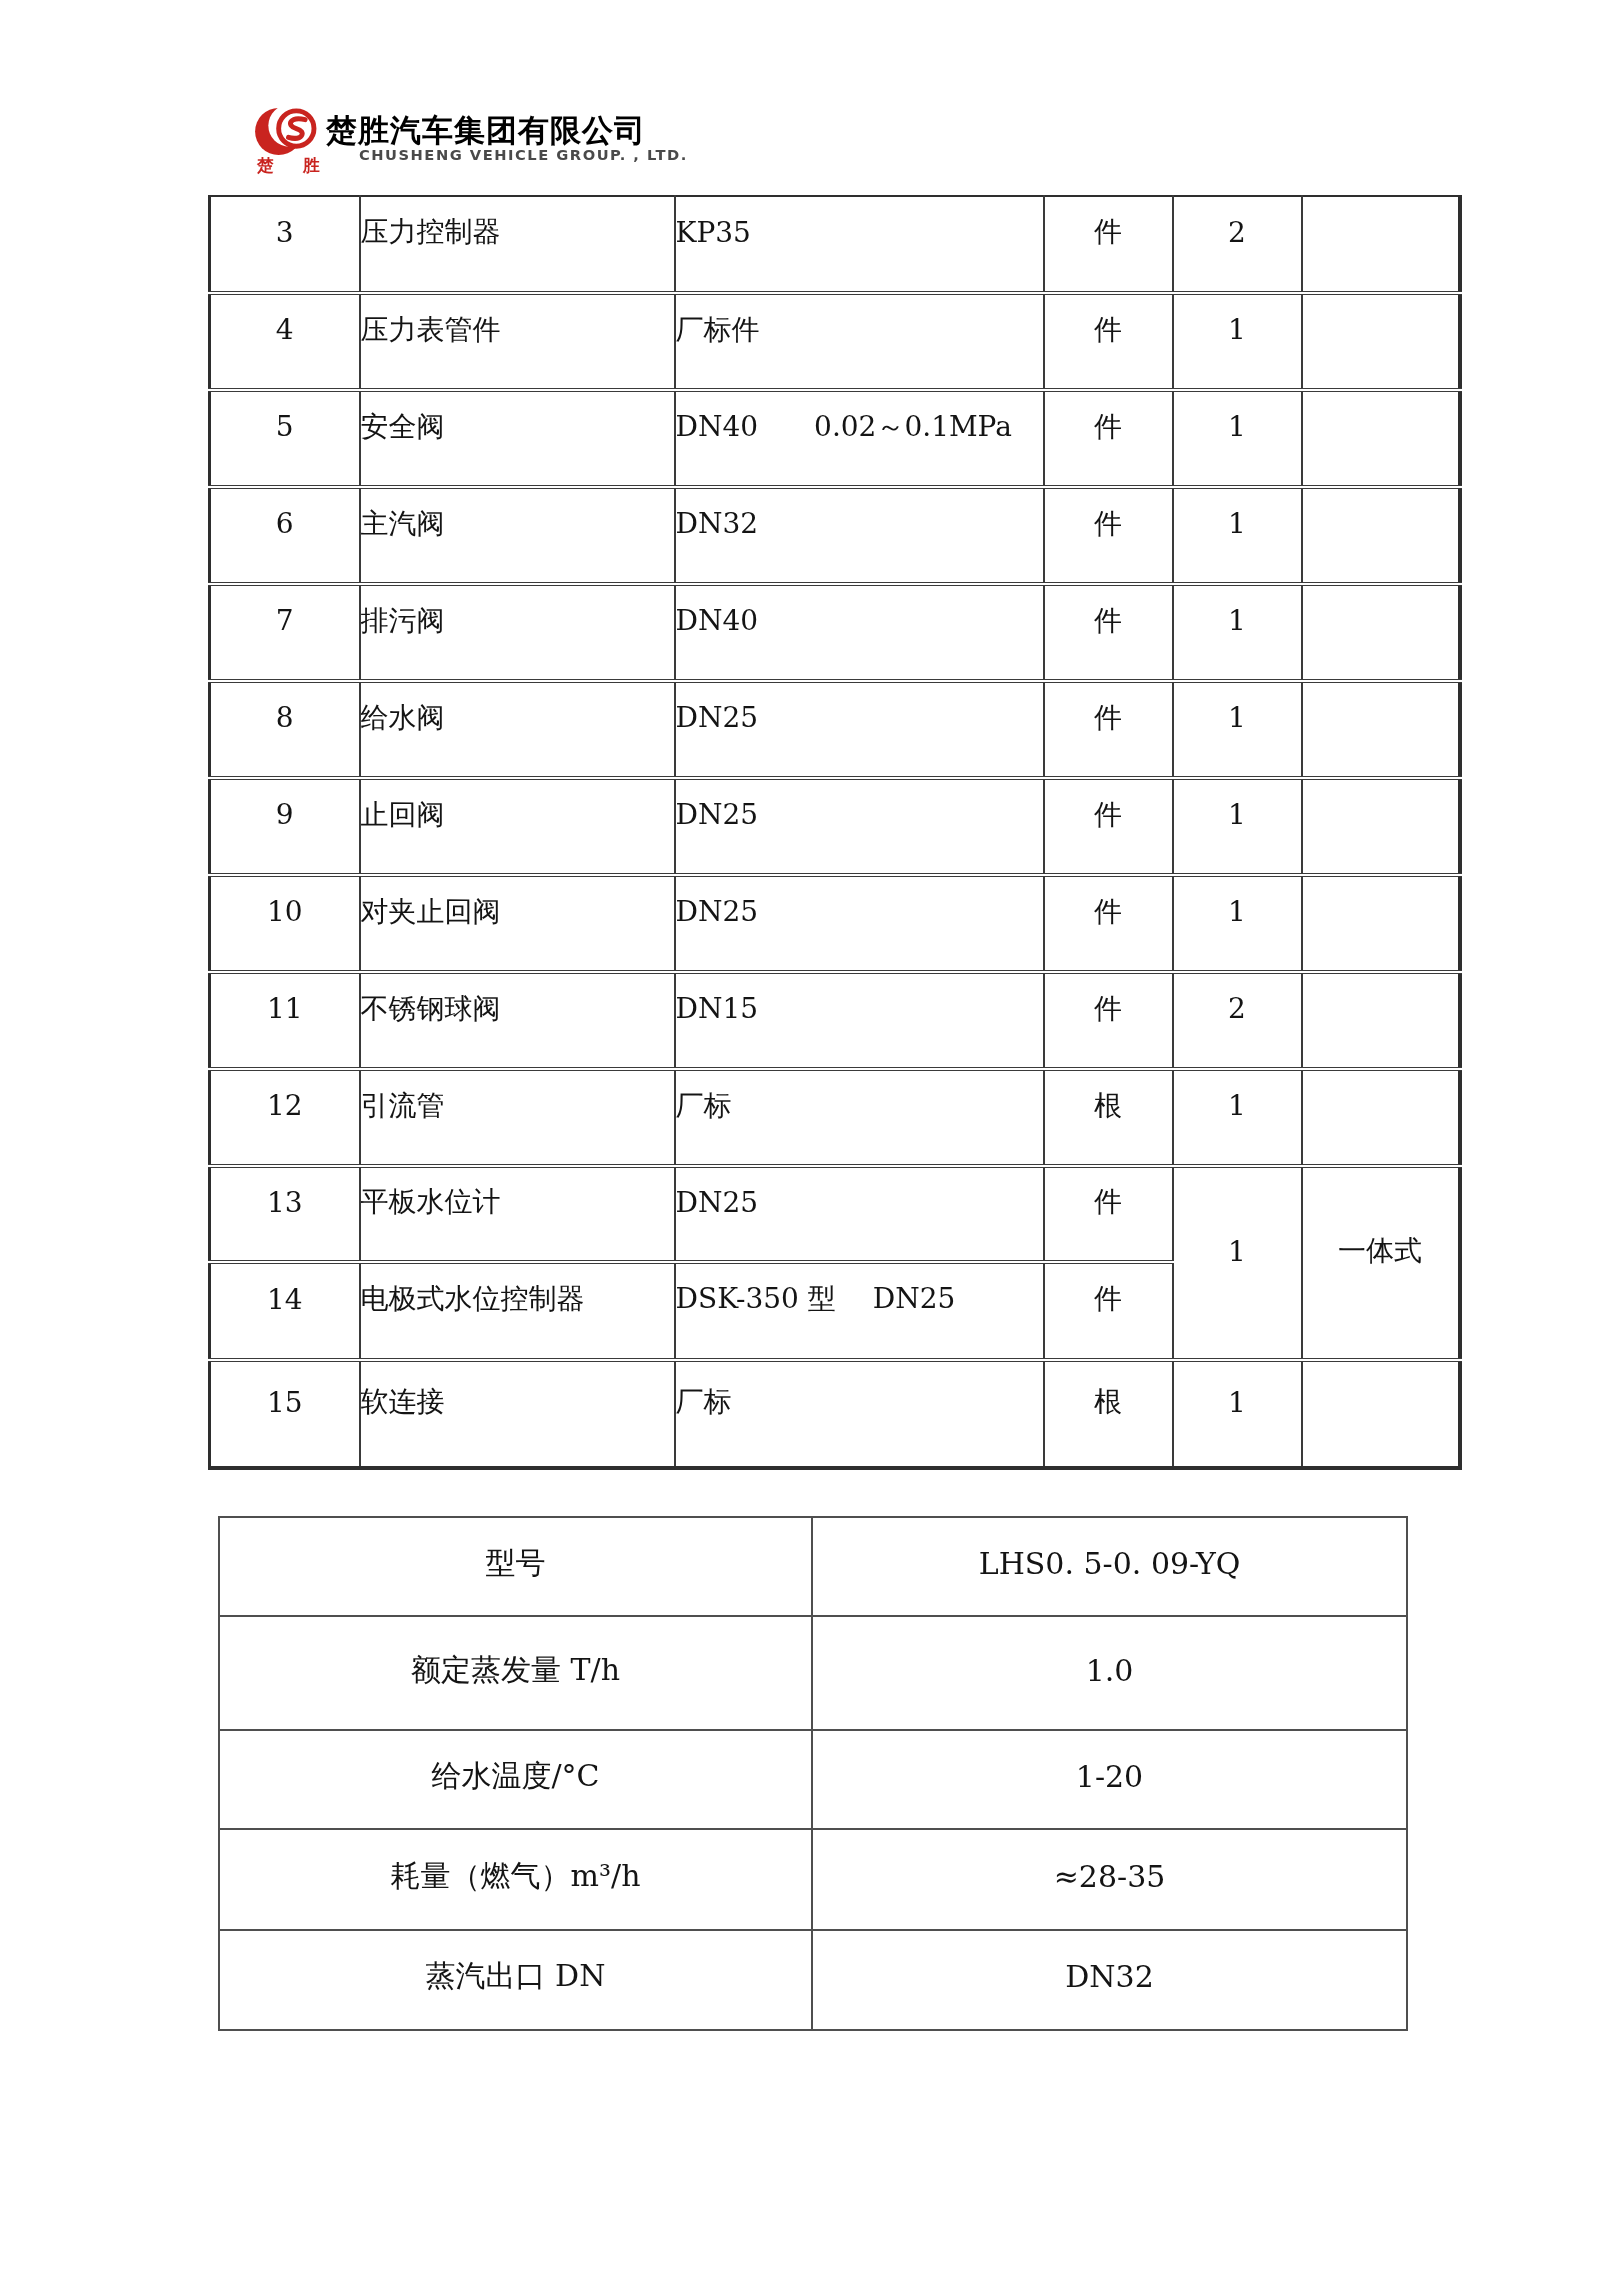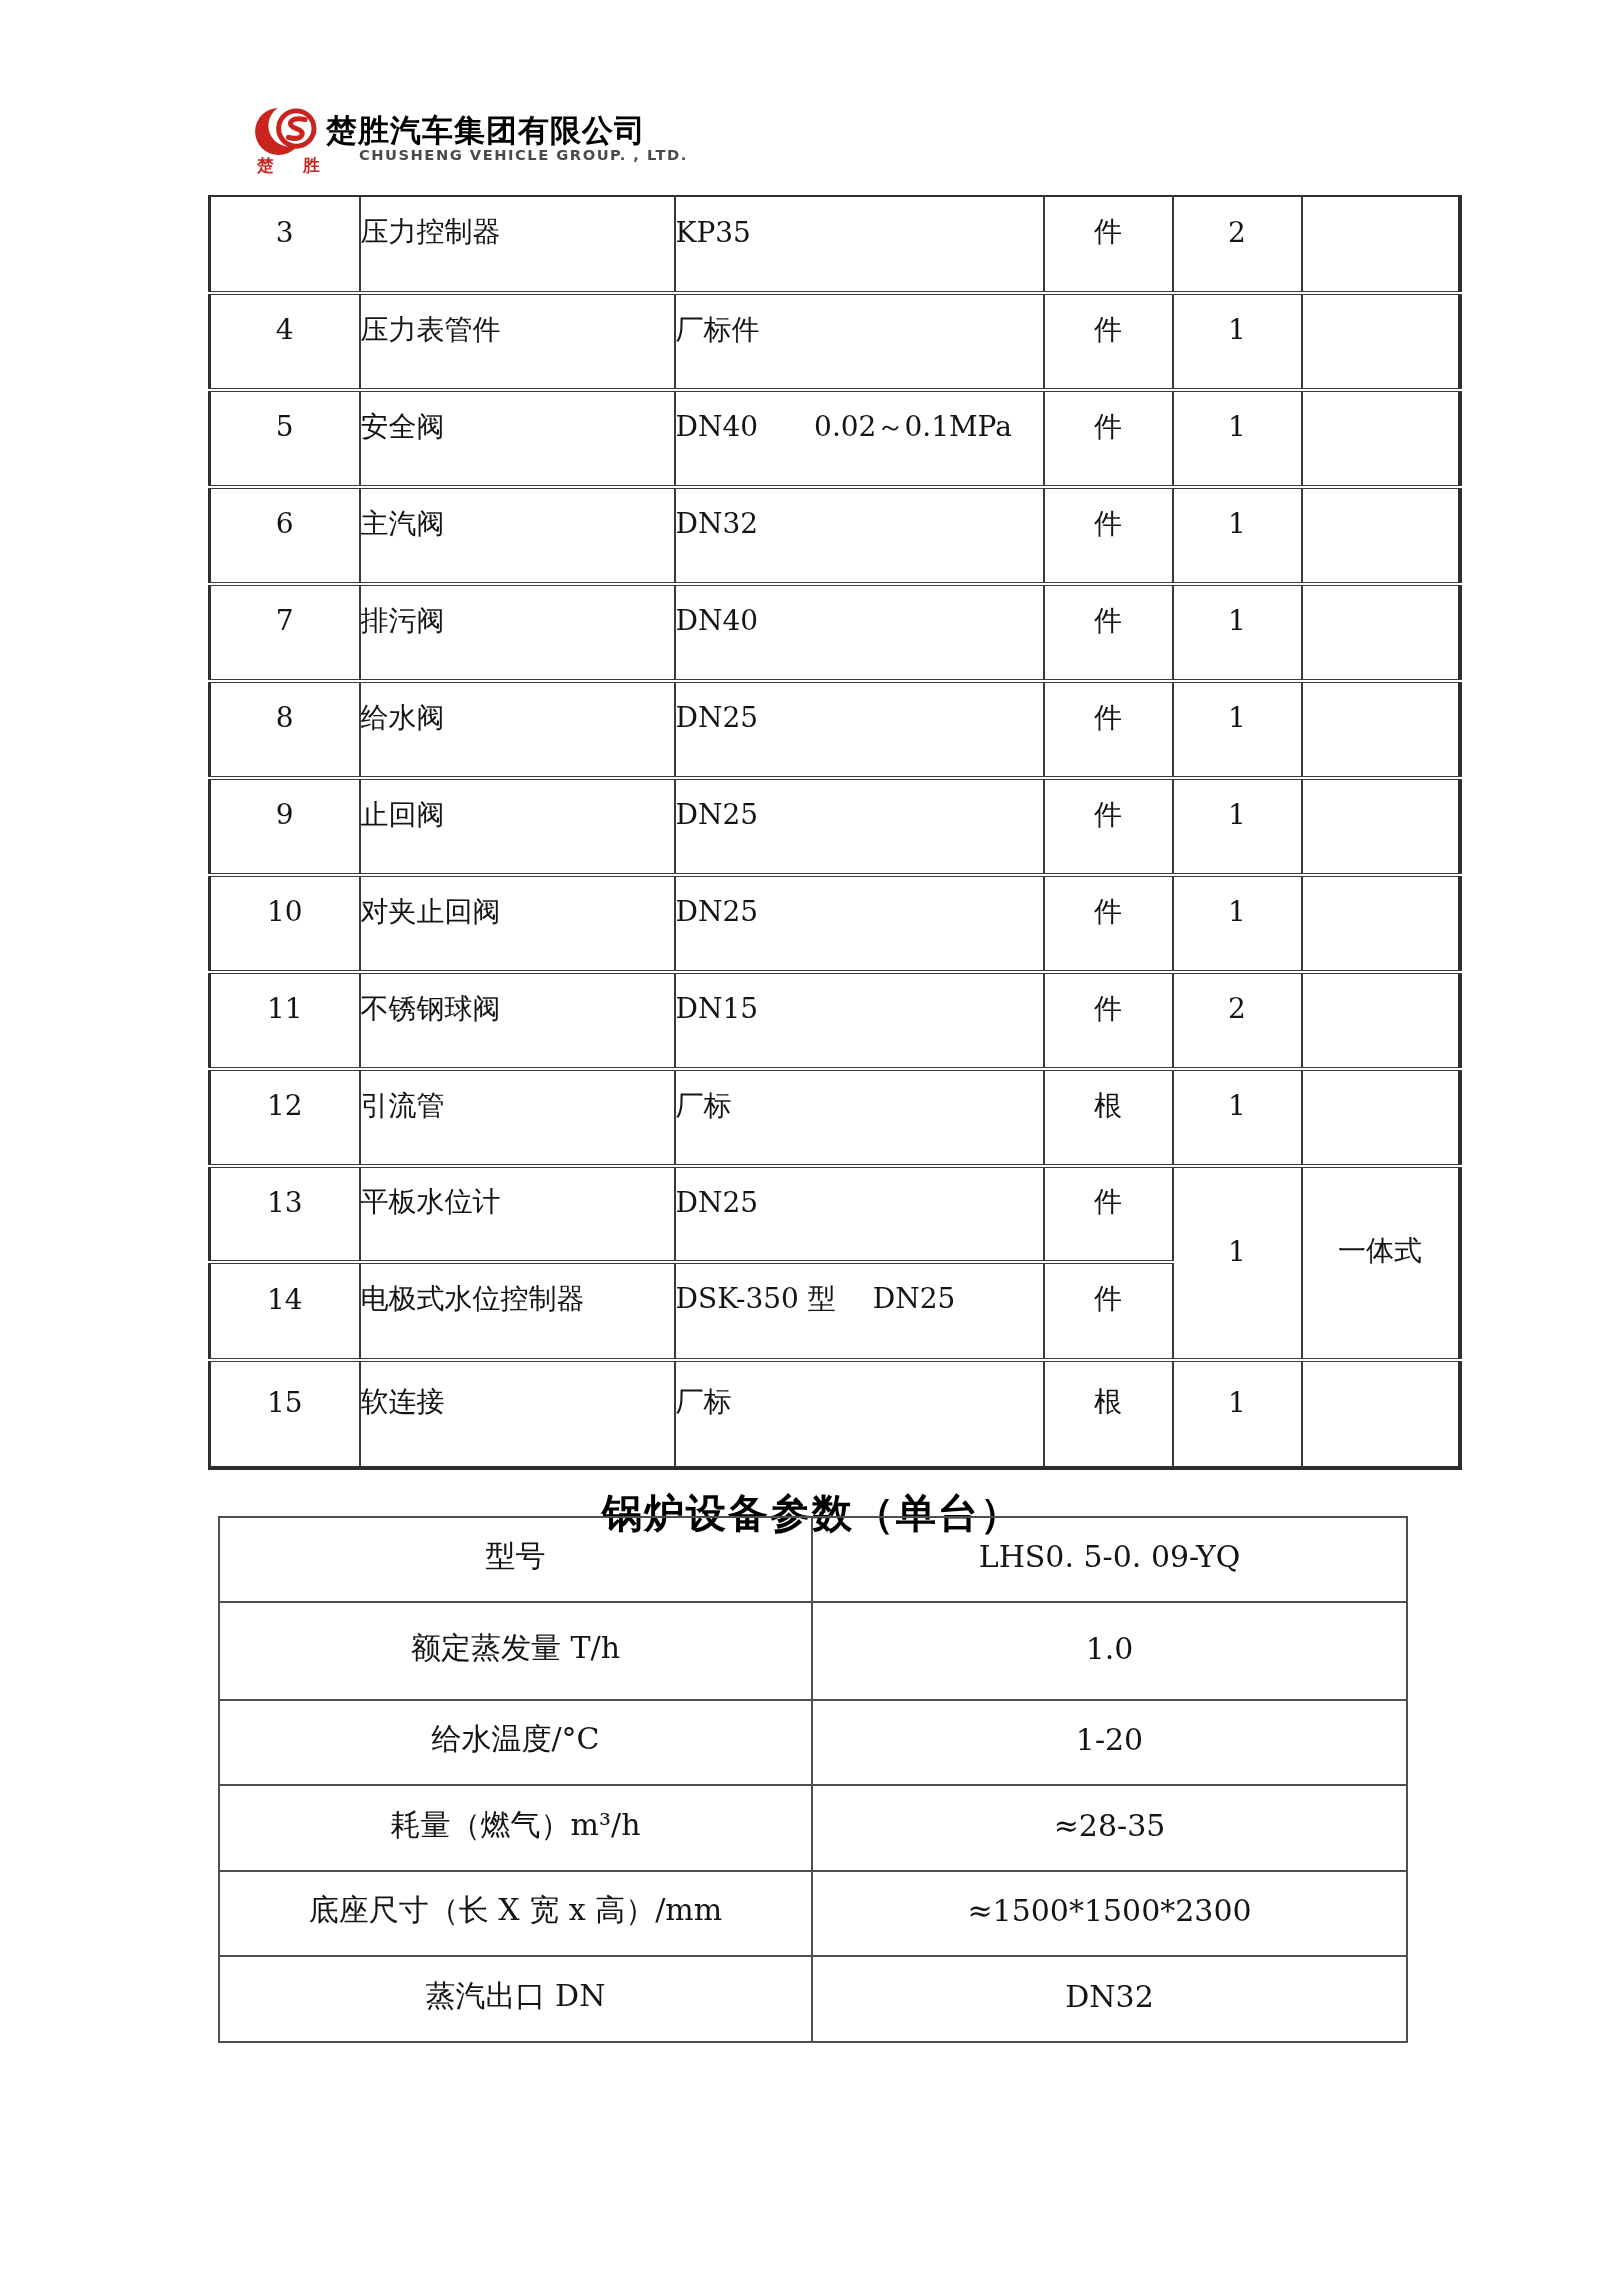--- a/index.html
+++ b/index.html
@@ -185,21 +185,20 @@
         <td class="c-no">15</td>
         <td class="c-name">软连接</td>
         <td class="c-spec">厂标</td>
         <td class="c-unit">根</td>
         <td class="c-qty">1</td>
         <td class="c-remark"></td>
       </tr>
     </tbody>
   </table>
 
-  <div class="params-title">锅炉设备参数（单台）</div>
 
   <table class="t2">
     <colgroup>
         <col style="width:593px">
         <col style="width:595px">
       </colgroup>
     <tbody>
       <tr style="height:85px">
         <td class="p-label">型号</td>
         <td class="p-value">LHS0. 5-0. 09-YQ</td>
@@ -209,24 +208,20 @@
         <td class="p-value">1.0</td>
       </tr>
       <tr style="height:85px">
         <td class="p-label">给水温度/°C</td>
         <td class="p-value">1-20</td>
       </tr>
       <tr style="height:86px">
         <td class="p-label">耗量（燃气）m³/h</td>
         <td class="p-value">≈28-35</td>
       </tr>
-      <tr style="height:85px">
-        <td class="p-label">底座尺寸（长 X 宽 x 高）/mm</td>
-        <td class="p-value">≈1500*1500*2300</td>
-      </tr>
       <tr style="height:86px">
         <td class="p-label">蒸汽出口 DN</td>
         <td class="p-value">DN32</td>
       </tr>
     </tbody>
   </table>
 
 </div>
 
 

